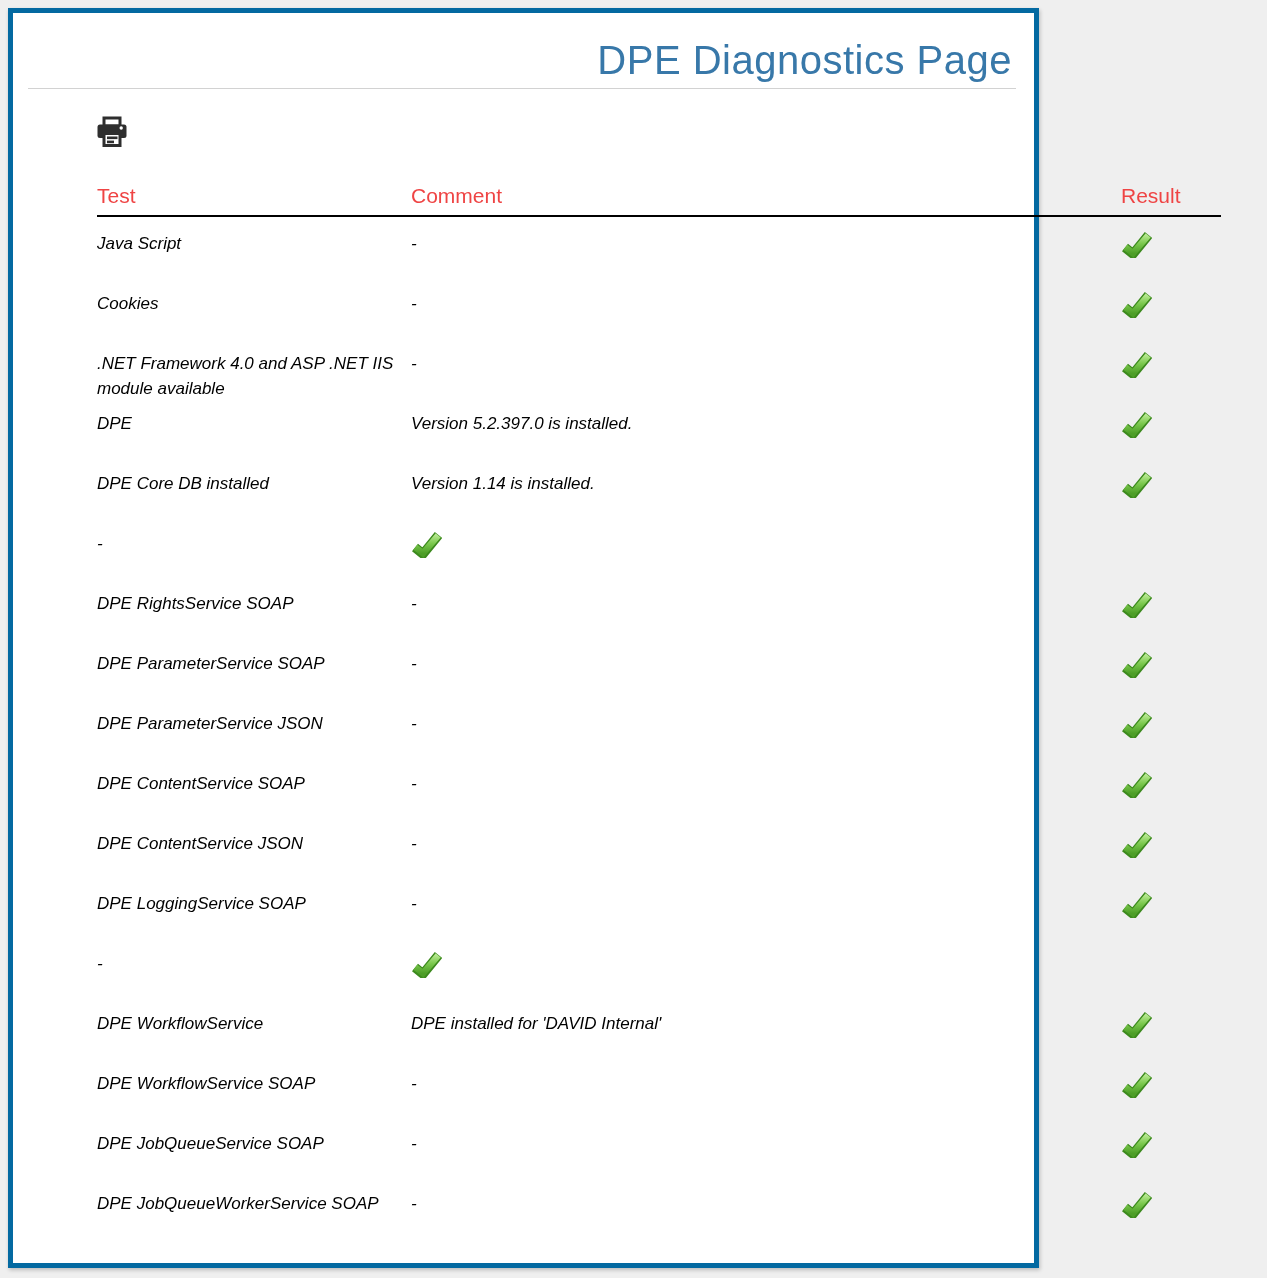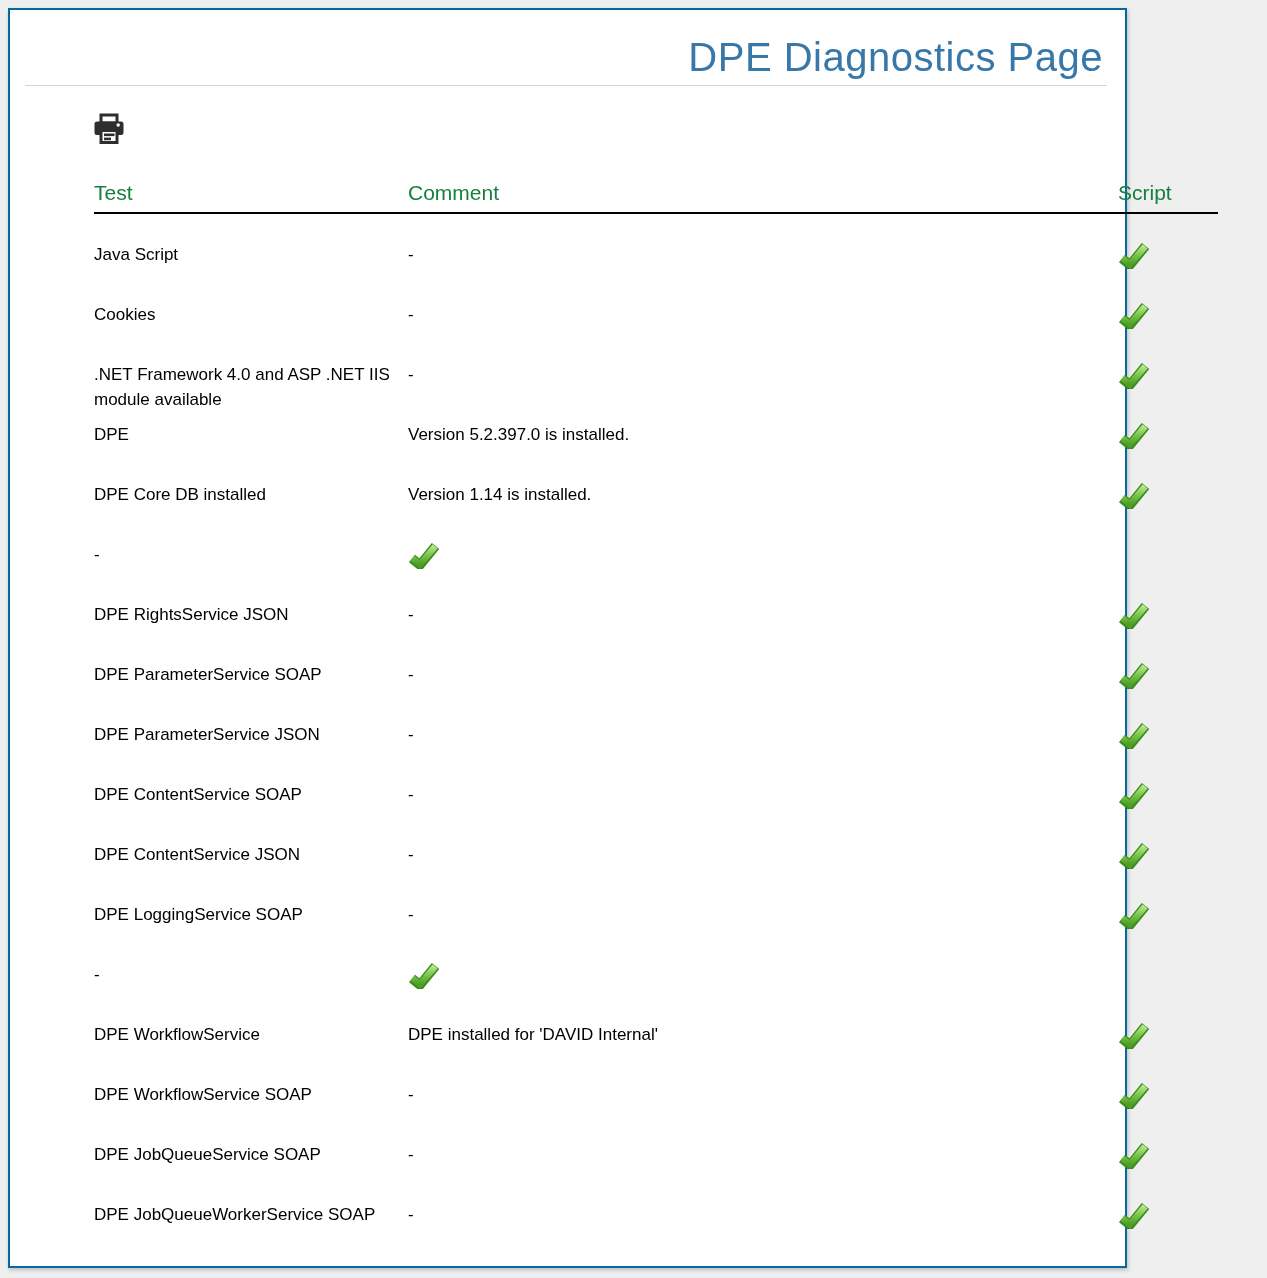--- a/index.html
+++ b/index.html
@@ -8,24 +8,24 @@
     width: 1267px;
     height: 1278px;
     background: #efefef;
     font-family: "Liberation Sans", sans-serif;
     overflow: hidden;
   }
   .page {
     position: absolute;
     left: 8px;
     top: 8px;
-    width: 1119px;
+    width: 1031px;
     height: 1260px;
     background: #ffffff;
-    border: 2px solid #0369a1;
+    border: 5px solid #0369a1;
     box-shadow: 1px 2px 4px rgba(0,0,0,0.22);
     box-sizing: border-box;
   }
   .page-header {
     margin: 0 18px 0 15px;
     border-bottom: 1px solid #d2d2d2;
     padding: 24px 4px 5px 0;
     text-align: right;
   }
   .page-title {
@@ -49,30 +49,31 @@
   .diag-table {
     margin: 31px 0 0 84px;
     width: 1124px;
   }
   .thead, .row {
     display: grid;
     grid-template-columns: 314px 710px 100px;
   }
   .thead {
     font-size: 21px;
-    color: #15803d;
+    color: #ef4444;
     padding-bottom: 7px;
     border-bottom: 2px solid #000;
   }
   .thead .hcell { font-weight: 400; }
   .row {
     height: 60px;
     box-sizing: border-box;
-    padding-top: 28px;
+    padding-top: 14px;
     align-items: start;
+    font-style: italic;
   }
   .cell {
     font-size: 17px;
     line-height: 25px;
     color: #000;
   }
   .cell.test { padding-right: 14px; }
   .result svg { display: block; margin-top: 0px; }
   .hidden-defs { position: absolute; width: 0; height: 0; overflow: hidden; }
 </style>
@@ -105,21 +106,21 @@
         <rect x="10" y="20.5" width="10.5" height="2.6" fill="#2e2e2e"></rect>
         <rect x="10" y="24.6" width="7" height="2.6" fill="#2e2e2e"></rect>
       </svg>
     </span>
   </button>
 
   <div class="diag-table">
     <div class="thead">
       <div class="hcell">Test</div>
       <div class="hcell">Comment</div>
-      <div class="hcell">Script</div>
+      <div class="hcell">Result</div>
     </div>
     <div>
   <div class="row">
     <div class="cell test">Java Script</div>
     <div class="cell comment">-</div>
     <div class="cell result">
       <span>
         <svg width="31" height="27" viewBox="0 0 31 27">
           <path d="M4 16.5 L12 23 L27.5 4" fill="none" stroke="#3c8a1d" stroke-width="9.5" stroke-linejoin="miter"></path>
           <path d="M4.3 16.3 L12 22.3 L27.2 4.3" fill="none" stroke="url(#checkGrad)" stroke-width="6.5"></path>
@@ -186,21 +187,21 @@
       <span>
         <svg width="31" height="27" viewBox="0 0 31 27">
           <path d="M4 16.5 L12 23 L27.5 4" fill="none" stroke="#3c8a1d" stroke-width="9.5" stroke-linejoin="miter"></path>
           <path d="M4.3 16.3 L12 22.3 L27.2 4.3" fill="none" stroke="url(#checkGrad)" stroke-width="6.5"></path>
         </svg>
       </span>
     </div>
   </div>
 
   <div class="row">
-    <div class="cell test">DPE RightsService JSON</div>
+    <div class="cell test">DPE RightsService SOAP</div>
     <div class="cell comment">-</div>
     <div class="cell result">
       <span>
         <svg width="31" height="27" viewBox="0 0 31 27">
           <path d="M4 16.5 L12 23 L27.5 4" fill="none" stroke="#3c8a1d" stroke-width="9.5" stroke-linejoin="miter"></path>
           <path d="M4.3 16.3 L12 22.3 L27.2 4.3" fill="none" stroke="url(#checkGrad)" stroke-width="6.5"></path>
         </svg>
       </span>
     </div>
   </div>

